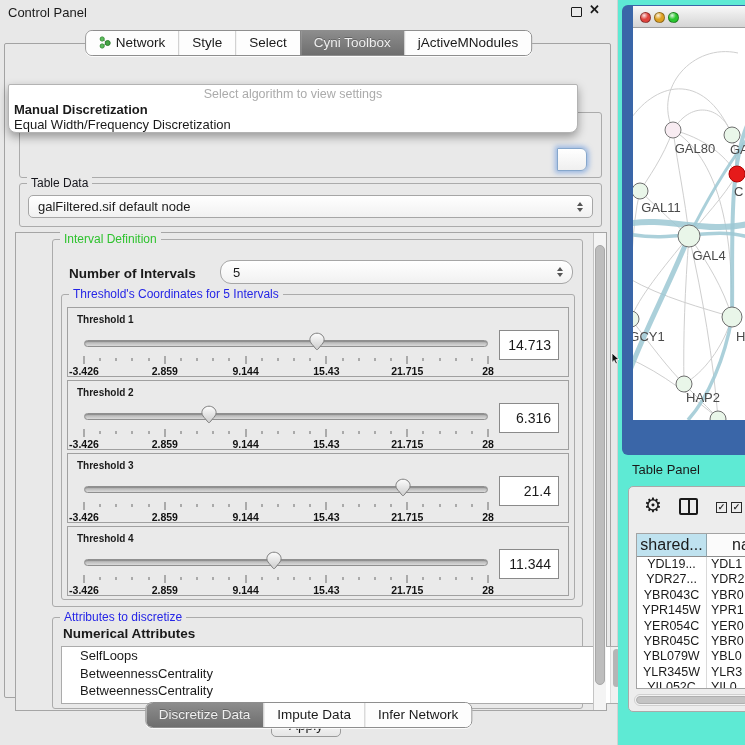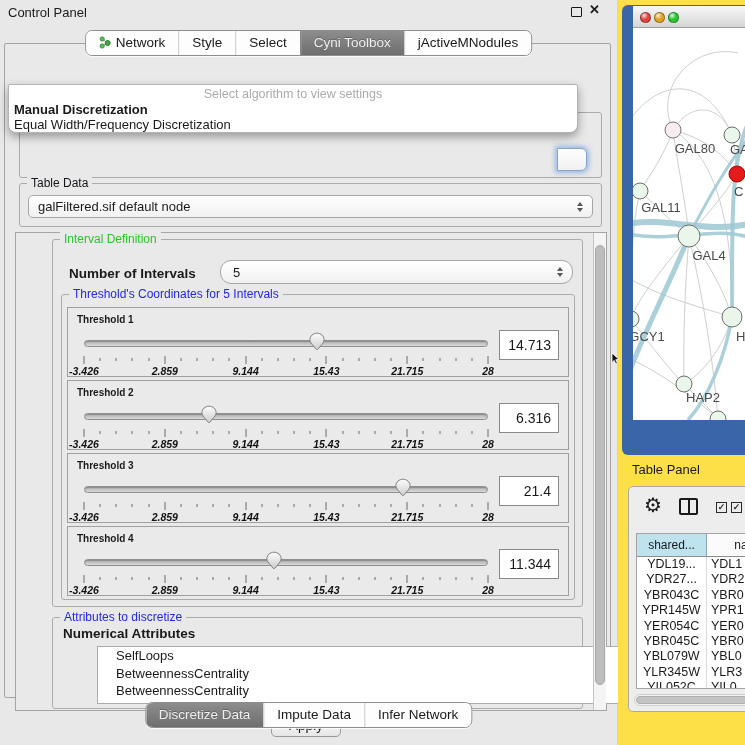--- a/index.html
+++ b/index.html
@@ -80,43 +80,43 @@
   .th-label { position:absolute; left:9px; top:6px; font-size:10px; font-weight:bold; }
   .th-slider { position:absolute; left:16px; top:24px; width:404px; height:46px; }
   .th-track { position:absolute; left:0; right:0; top:8px; height:7px; border-radius:4px;
               background:linear-gradient(#ABABAB,#DADADA); border:1px solid #8F8F8F;
               box-shadow:inset 0 1px 1px rgba(0,0,0,.2); }
   .th-thumb { position:absolute; top:0; transform:translateX(-50%); width:17px; height:20px; }
   .th-ticks { position:absolute; left:0; right:0; top:24px; height:9px; }
   .tick { position:absolute; width:1px; background:#6B6B6B; transform:translateX(-50%); }
   .tick.minor { top:2px; height:3px; }
   .tick.major { top:0; height:8px; }
-  .th-axis { position:absolute; left:0; right:0; top:33px; height:12px;font-style:italic; }
+  .th-axis { position:absolute; left:0; right:0; top:33px; height:12px; }
   .axis-lab { position:absolute; transform:translateX(-50%); font-size:10.5px;
               font-weight:bold; color:#111; white-space:nowrap; }
   .th-value { position:absolute; right:9px; top:22px; width:60px; height:30px;
               background:#fff; border:1px solid #8A8A8A; font-size:14px;
               text-align:right; padding-right:7px; line-height:28px; }
 
   #attr-group { left:36px; top:384px; width:531px; height:92px; }
   #attr-heading { position:absolute; left:10px; top:8px; font-size:13.5px; font-weight:bold; }
   #attr-list { position:absolute; left:8px; top:28px; width:562px; height:58px;
-               background:#fff; border:1px solid #ABABAB; overflow:hidden;margin-left:36px; }
+               background:#fff; border:1px solid #ABABAB; overflow:hidden; }
   .attr-item { padding-left:18px; font-size:13px; line-height:17.5px; }
   #attr-scrollbar { position:absolute; right:0; top:0; bottom:0; width:12px; background:#F1F1F1;
                     border-left:1px solid #DCDCDC; }
   #attr-thumb { position:absolute; left:2px; top:2px; width:7px; height:38px;
                 border-radius:4px; background:#B5B5B5; }
 
   #apply-btn { position:absolute; left:266px; top:670px; width:70px; height:23px;
                background:linear-gradient(#FEFEFE,#E6E6E6); border:1px solid #9A9A9A;
                border-radius:5px; font-size:13.5px; text-align:center; line-height:21px; z-index:3; }
 
   
-  #right-area { position:absolute; left:618px; top:0; width:127px; height:745px; background:#fde047; }
+  #right-area { position:absolute; left:618px; top:0; width:127px; height:745px; background:#5eead4; }
   #net-window { position:absolute; left:4px; top:5px; width:123px; height:450px;
                 background:var(--frame-blue); border-radius:6px 0 0 6px; }
   #net-titlebar { position:absolute; left:11px; top:1px; right:0; height:22px;
                   background:linear-gradient(#F8F8F8,#D5D5D5); border-bottom:1px solid #9F9F9F; }
   .light { position:absolute; top:6px; width:11px; height:11px; border-radius:50%;
            border:1px solid rgba(0,0,0,.35);
            background-image:radial-gradient(circle at 35% 28%, rgba(255,255,255,.85), rgba(255,255,255,0) 45%); }
   #light-red    { left:7px;  background-color:#E0443E; }
   #light-yellow { left:21px; background-color:#DEA123; }
   #light-green  { left:35px; background-color:#2AC62F; }
@@ -129,21 +129,21 @@
   #tp-col-icon { position:absolute; left:50px; top:11px; width:19px; height:17px;
                  border:2px solid #1A1A1A; border-radius:2px; }
   #tp-col-icon::after { content:""; position:absolute; left:50%; top:0; bottom:0; width:2px;
                         background:#1A1A1A; transform:translateX(-50%); }
   .tp-check { position:absolute; top:15px; width:11px; height:11px; border:1.5px solid #2A2A2A;
               font-size:9px; line-height:9px; text-align:center; font-weight:bold; color:#2A2A2A; }
   #tp-check1 { left:87px; } #tp-check2 { left:102px; }
   #tp-table { position:absolute; left:7px; top:46px; width:140px; bottom:22px;
               background:#fff; border:1px solid #A3A3A3; overflow:hidden; }
   .tp-hrow { display:flex; height:23px; }
-  .tp-hcell { font-size:12px; line-height:22px; text-align:center; border-bottom:1px solid #8E8E8E; }
+  .tp-hcell { font-size:16px; line-height:22px; text-align:center; border-bottom:1px solid #8E8E8E; }
   .tp-hcell.c1 { width:70px; background:var(--header-blue); border-right:1px solid #8FA5AD; }
   .tp-hcell.c2 { width:68px; background:#FBFBFB; }
   .tp-row { display:flex; height:15.4px; }
   .tp-cell { font-size:12.5px; line-height:15px; }
   .tp-cell.c1 { width:70px; text-align:center; border-right:1px solid #DADADA; }
   .tp-cell.c2 { width:68px; padding-left:4px; }
   #tp-hscroll { position:absolute; left:5px; bottom:5px; width:130px; height:12px;
                 background:#F3F3F3; border:1px solid #D0D0D0; border-radius:6px; }
   #tp-hthumb { position:absolute; left:1px; top:1px; width:112px; height:8px;
                border-radius:4px; background:#C4C4C4; border:1px solid #AFAFAF; }

